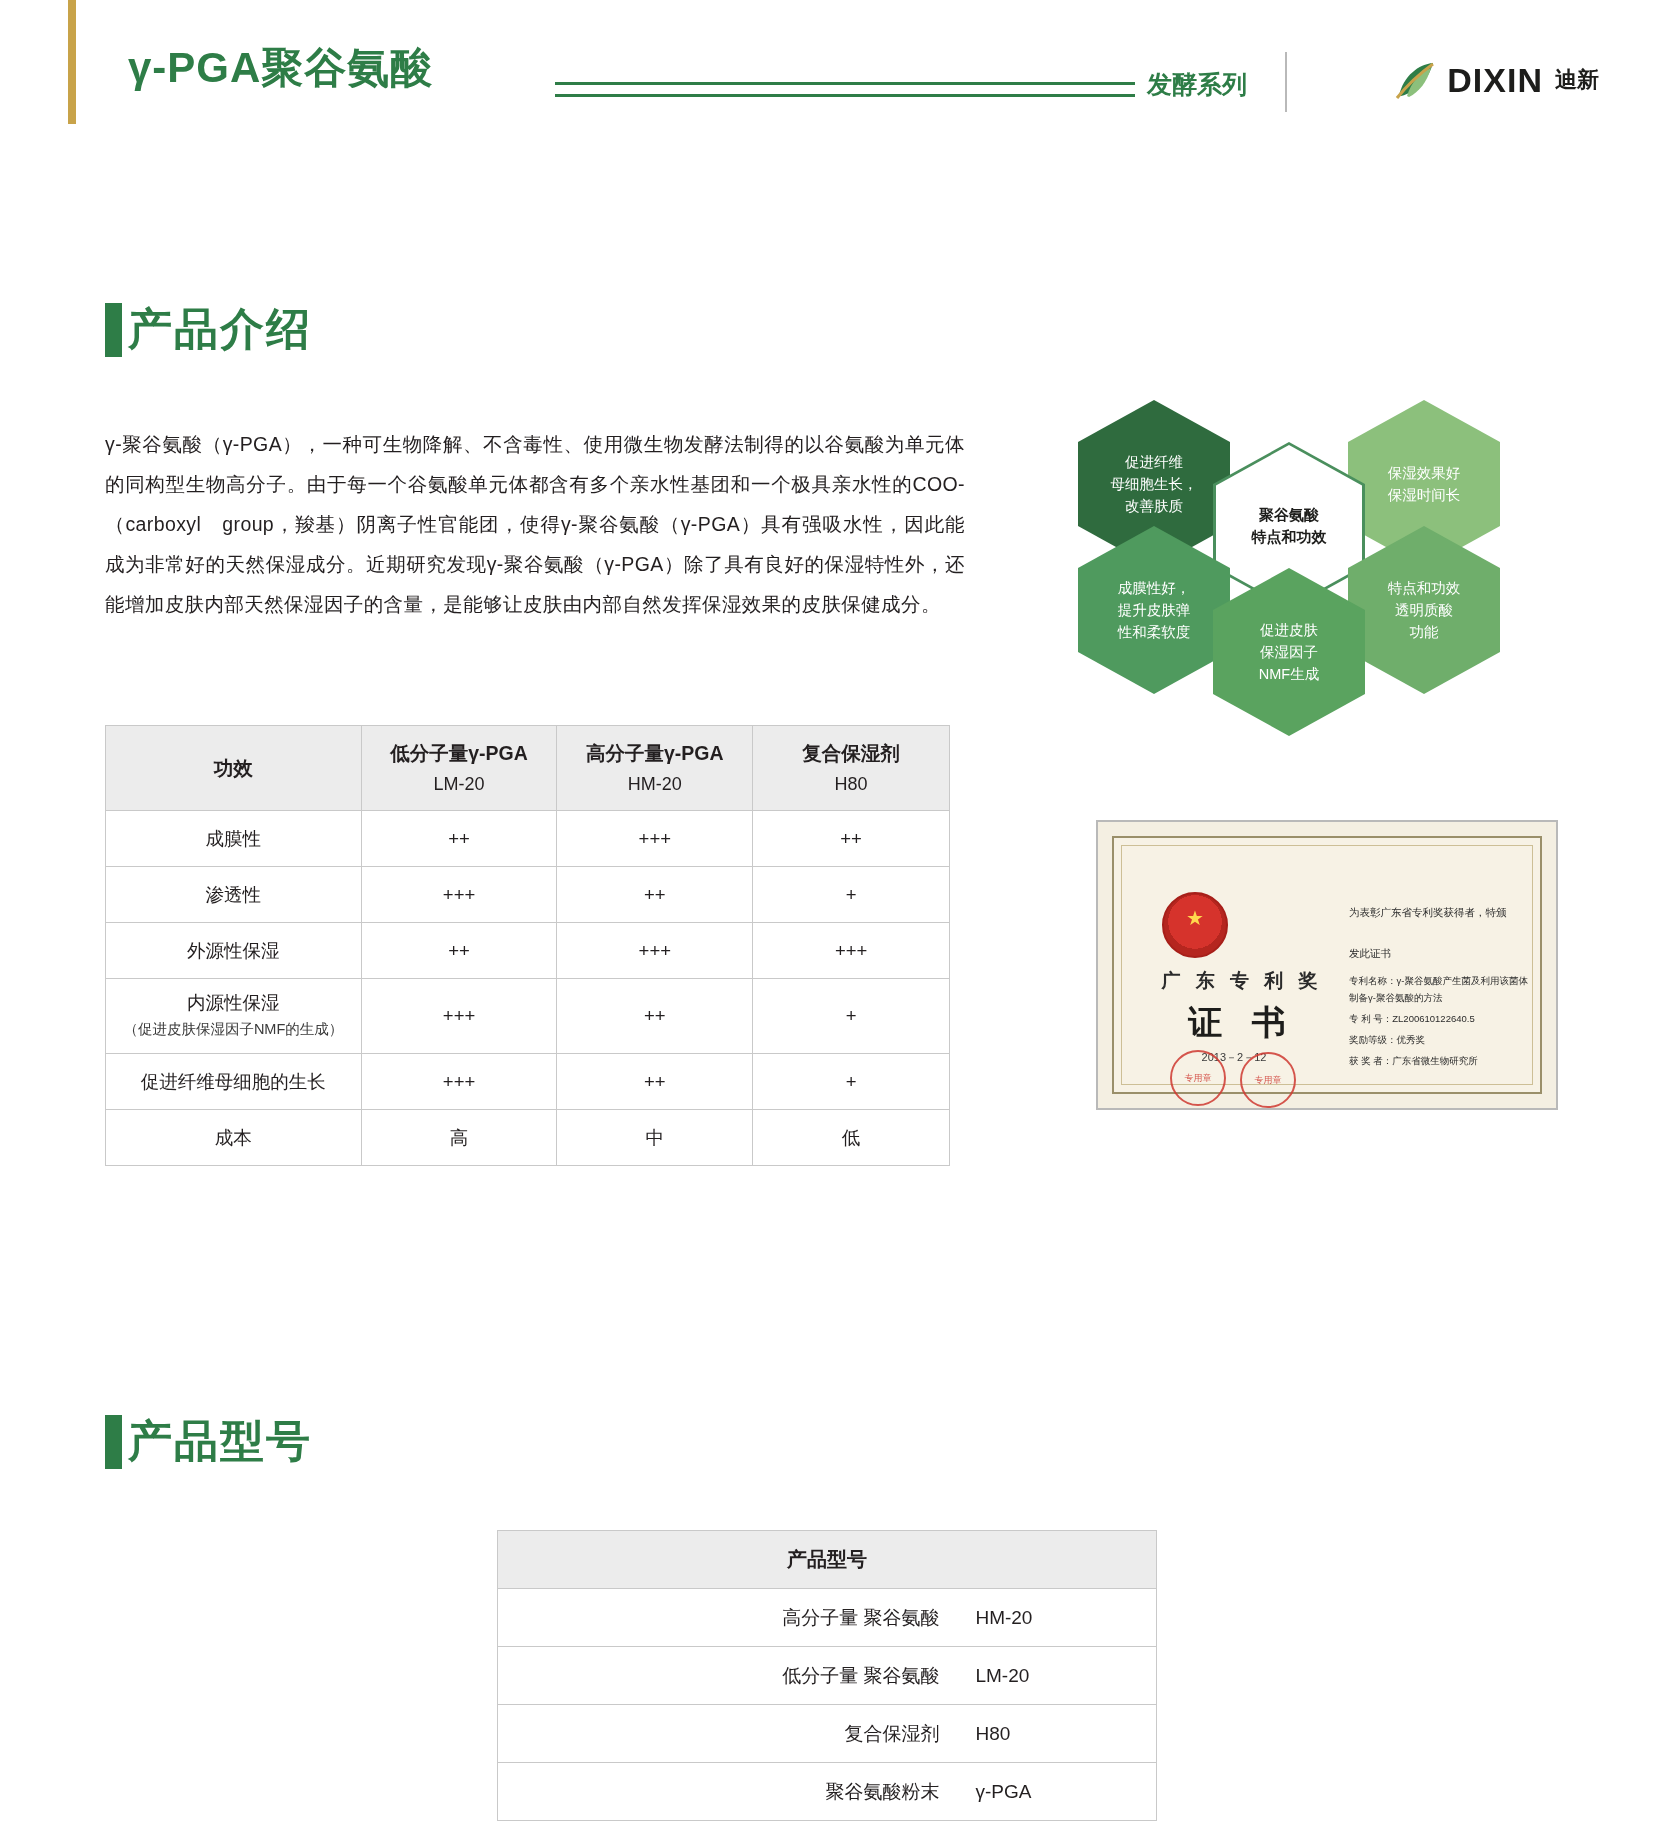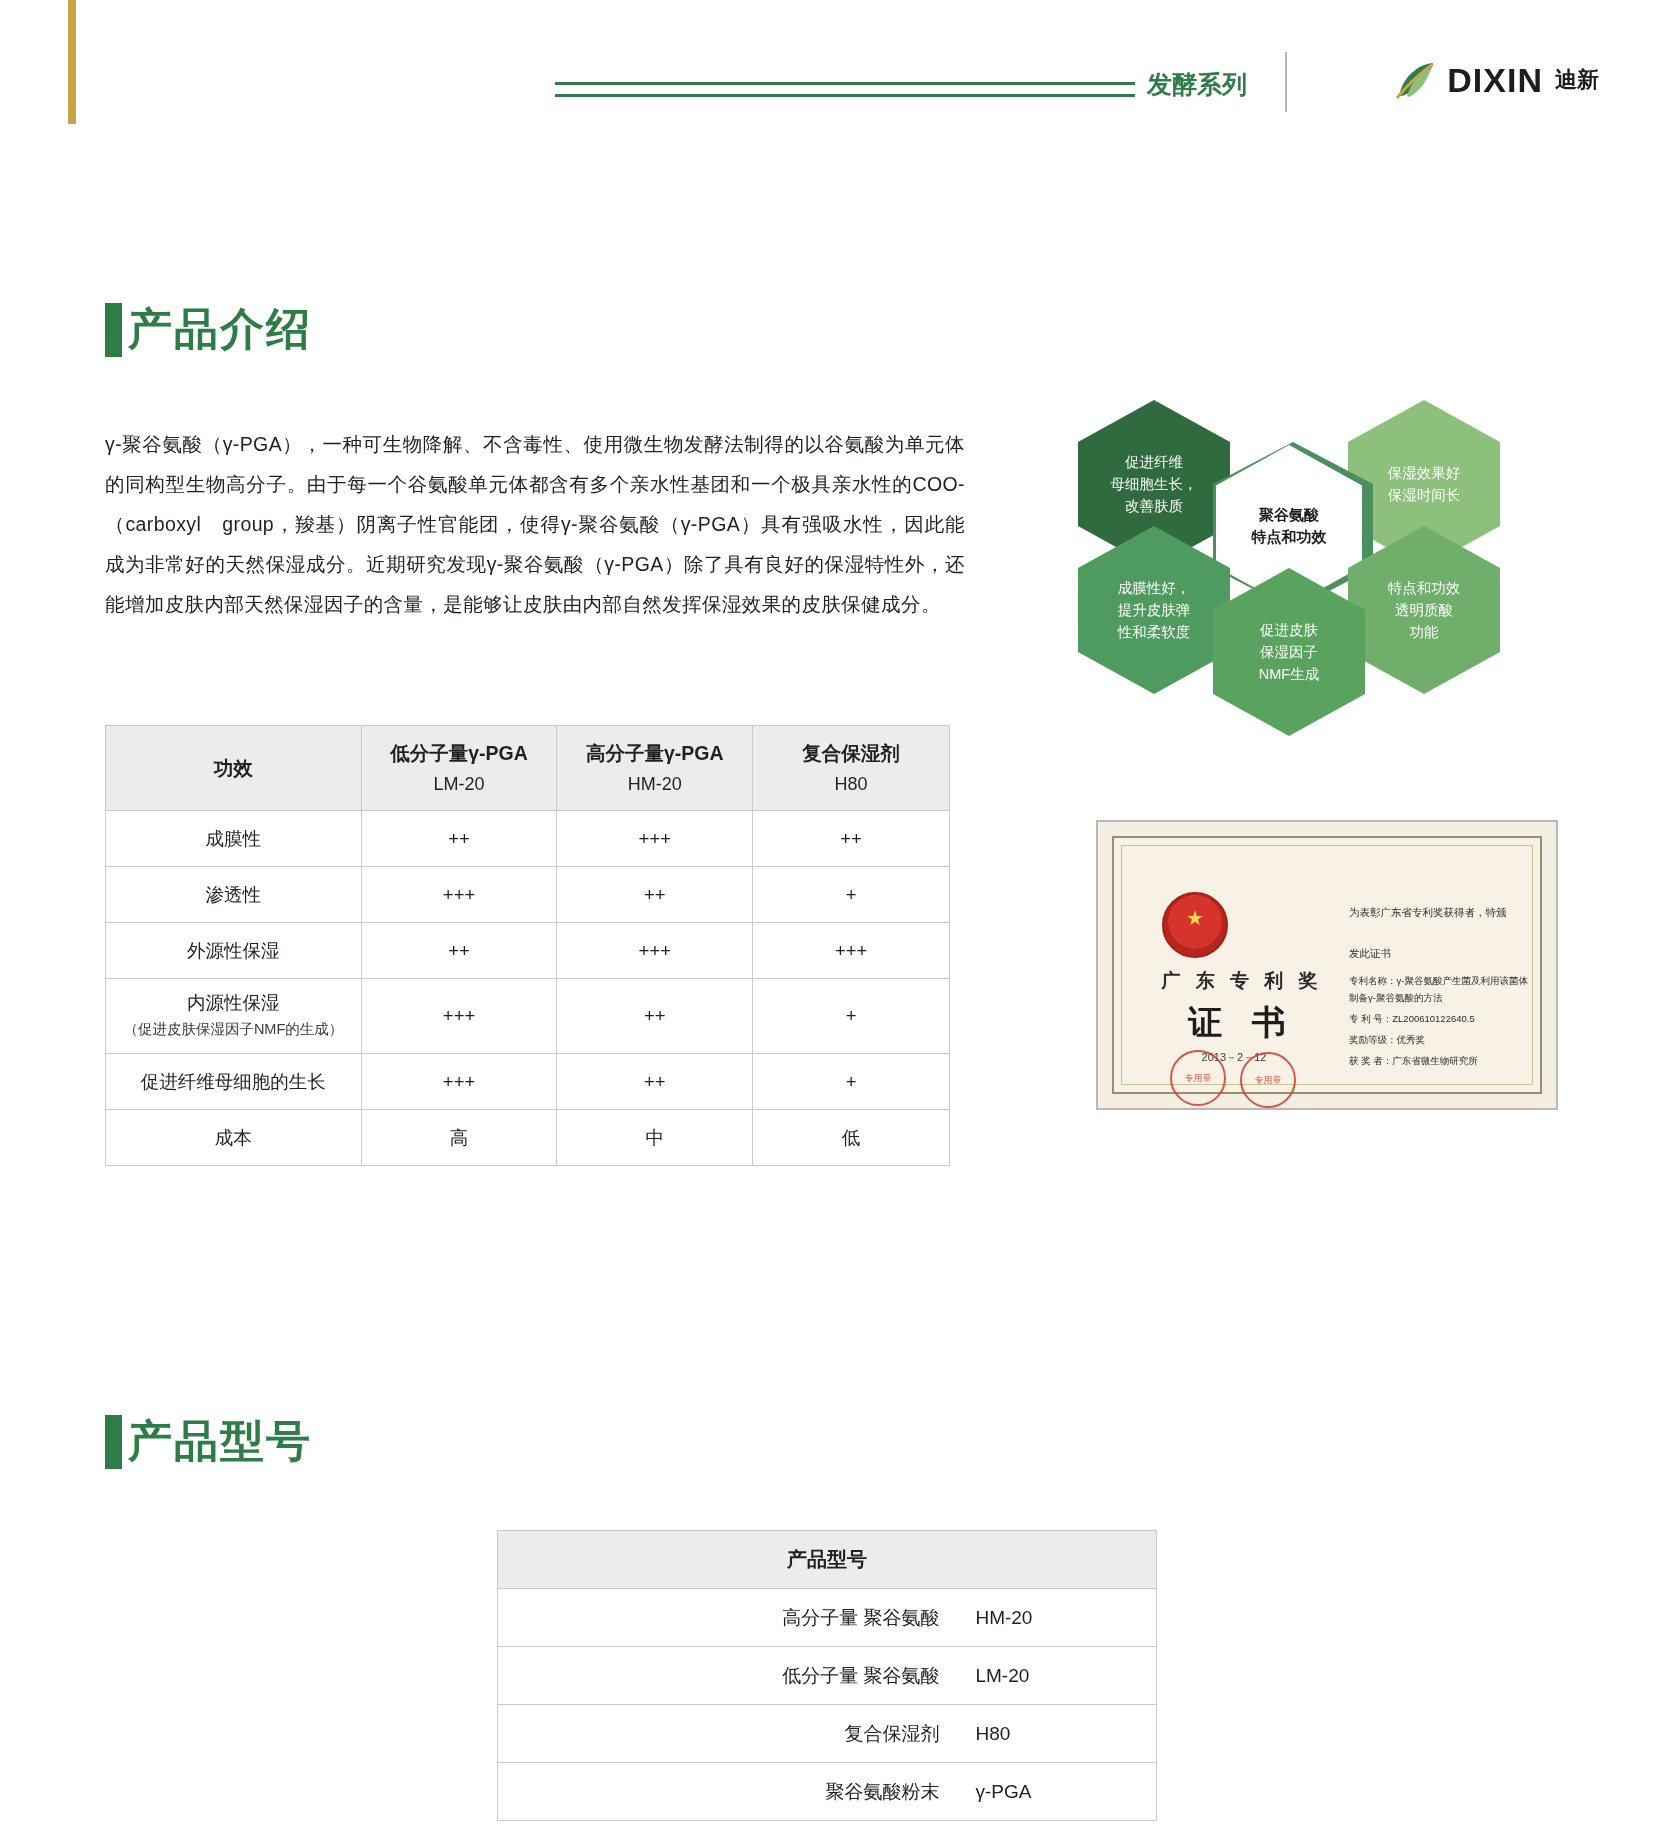--- a/index.html
+++ b/index.html
@@ -302,20 +302,21 @@
     background: #ececec;
     font-weight: bold;
     font-size: 20px;
   }
 </style>
 </head>
 <body>
 
 <div class="header">
   <div class="header-left-bar"></div>
+  <div class="header-title">γ-PGA聚谷氨酸</div>
   <div class="header-rule"></div>
   <div class="header-series">发酵系列</div>
   <div class="header-divider"></div>
   <div class="brand">
     <span class="brand-mark">
       <svg width="44" height="44" viewBox="0 0 44 44" aria-hidden="true">
         <path d="M6 38 C10 18 26 6 40 5 C36 20 24 34 8 38 Z" fill="#2e7d47"></path>
         <path d="M14 38 C18 24 28 14 38 10 C34 24 26 34 16 39 Z" fill="#8cc07c"></path>
         <path d="M4 40 C12 30 26 16 40 6" stroke="#c8a34a" stroke-width="3" fill="none"></path>
       </svg>
@@ -411,21 +412,21 @@
     </div>
   </div>
 
   <div class="hex" style="left:278px; top:0px; background:#8cc07c;">
     <div>
       <div>保湿效果好</div>
       <div>保湿时间长</div>
     </div>
   </div>
 
-  <div class="hex-outline" style="left:143px; top:42px;padding-left:8px;">
+  <div class="hex-outline" style="left:143px; top:42px;">
     <div class="mask">
       <div>
         <div>聚谷氨酸</div>
         <div>特点和功效</div>
       </div>
     </div>
   </div>
 
   <div class="hex" style="left:8px; top:126px; background:#4f9a5e;">
     <div>

